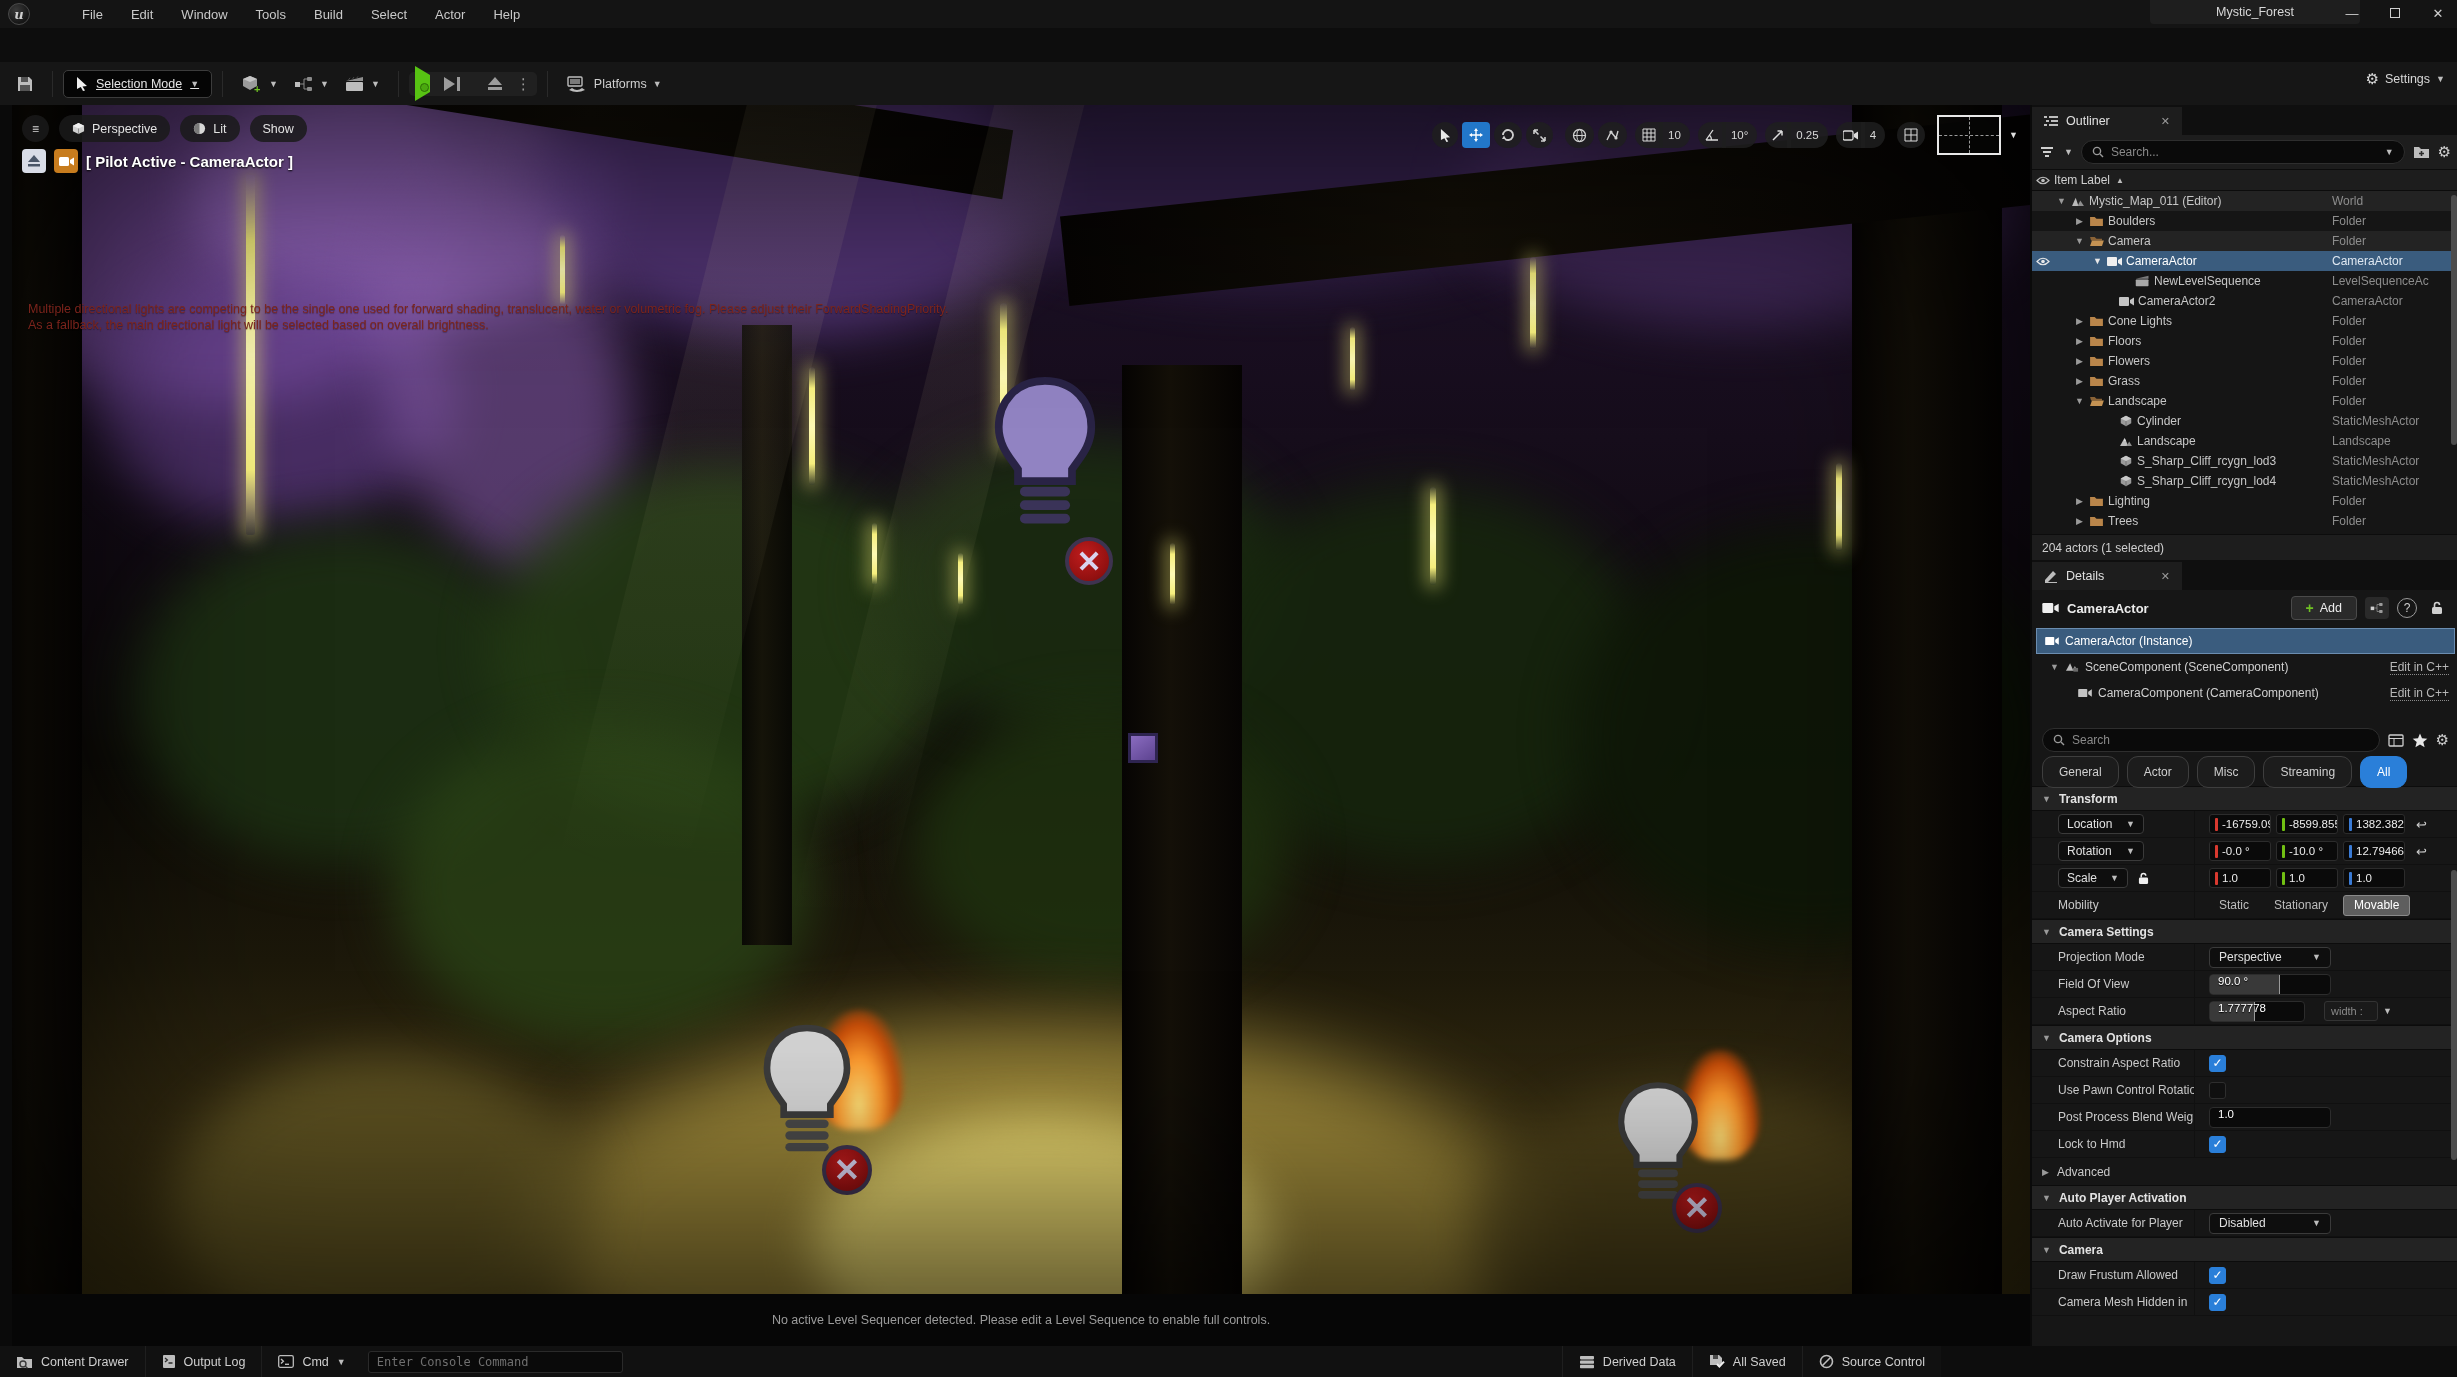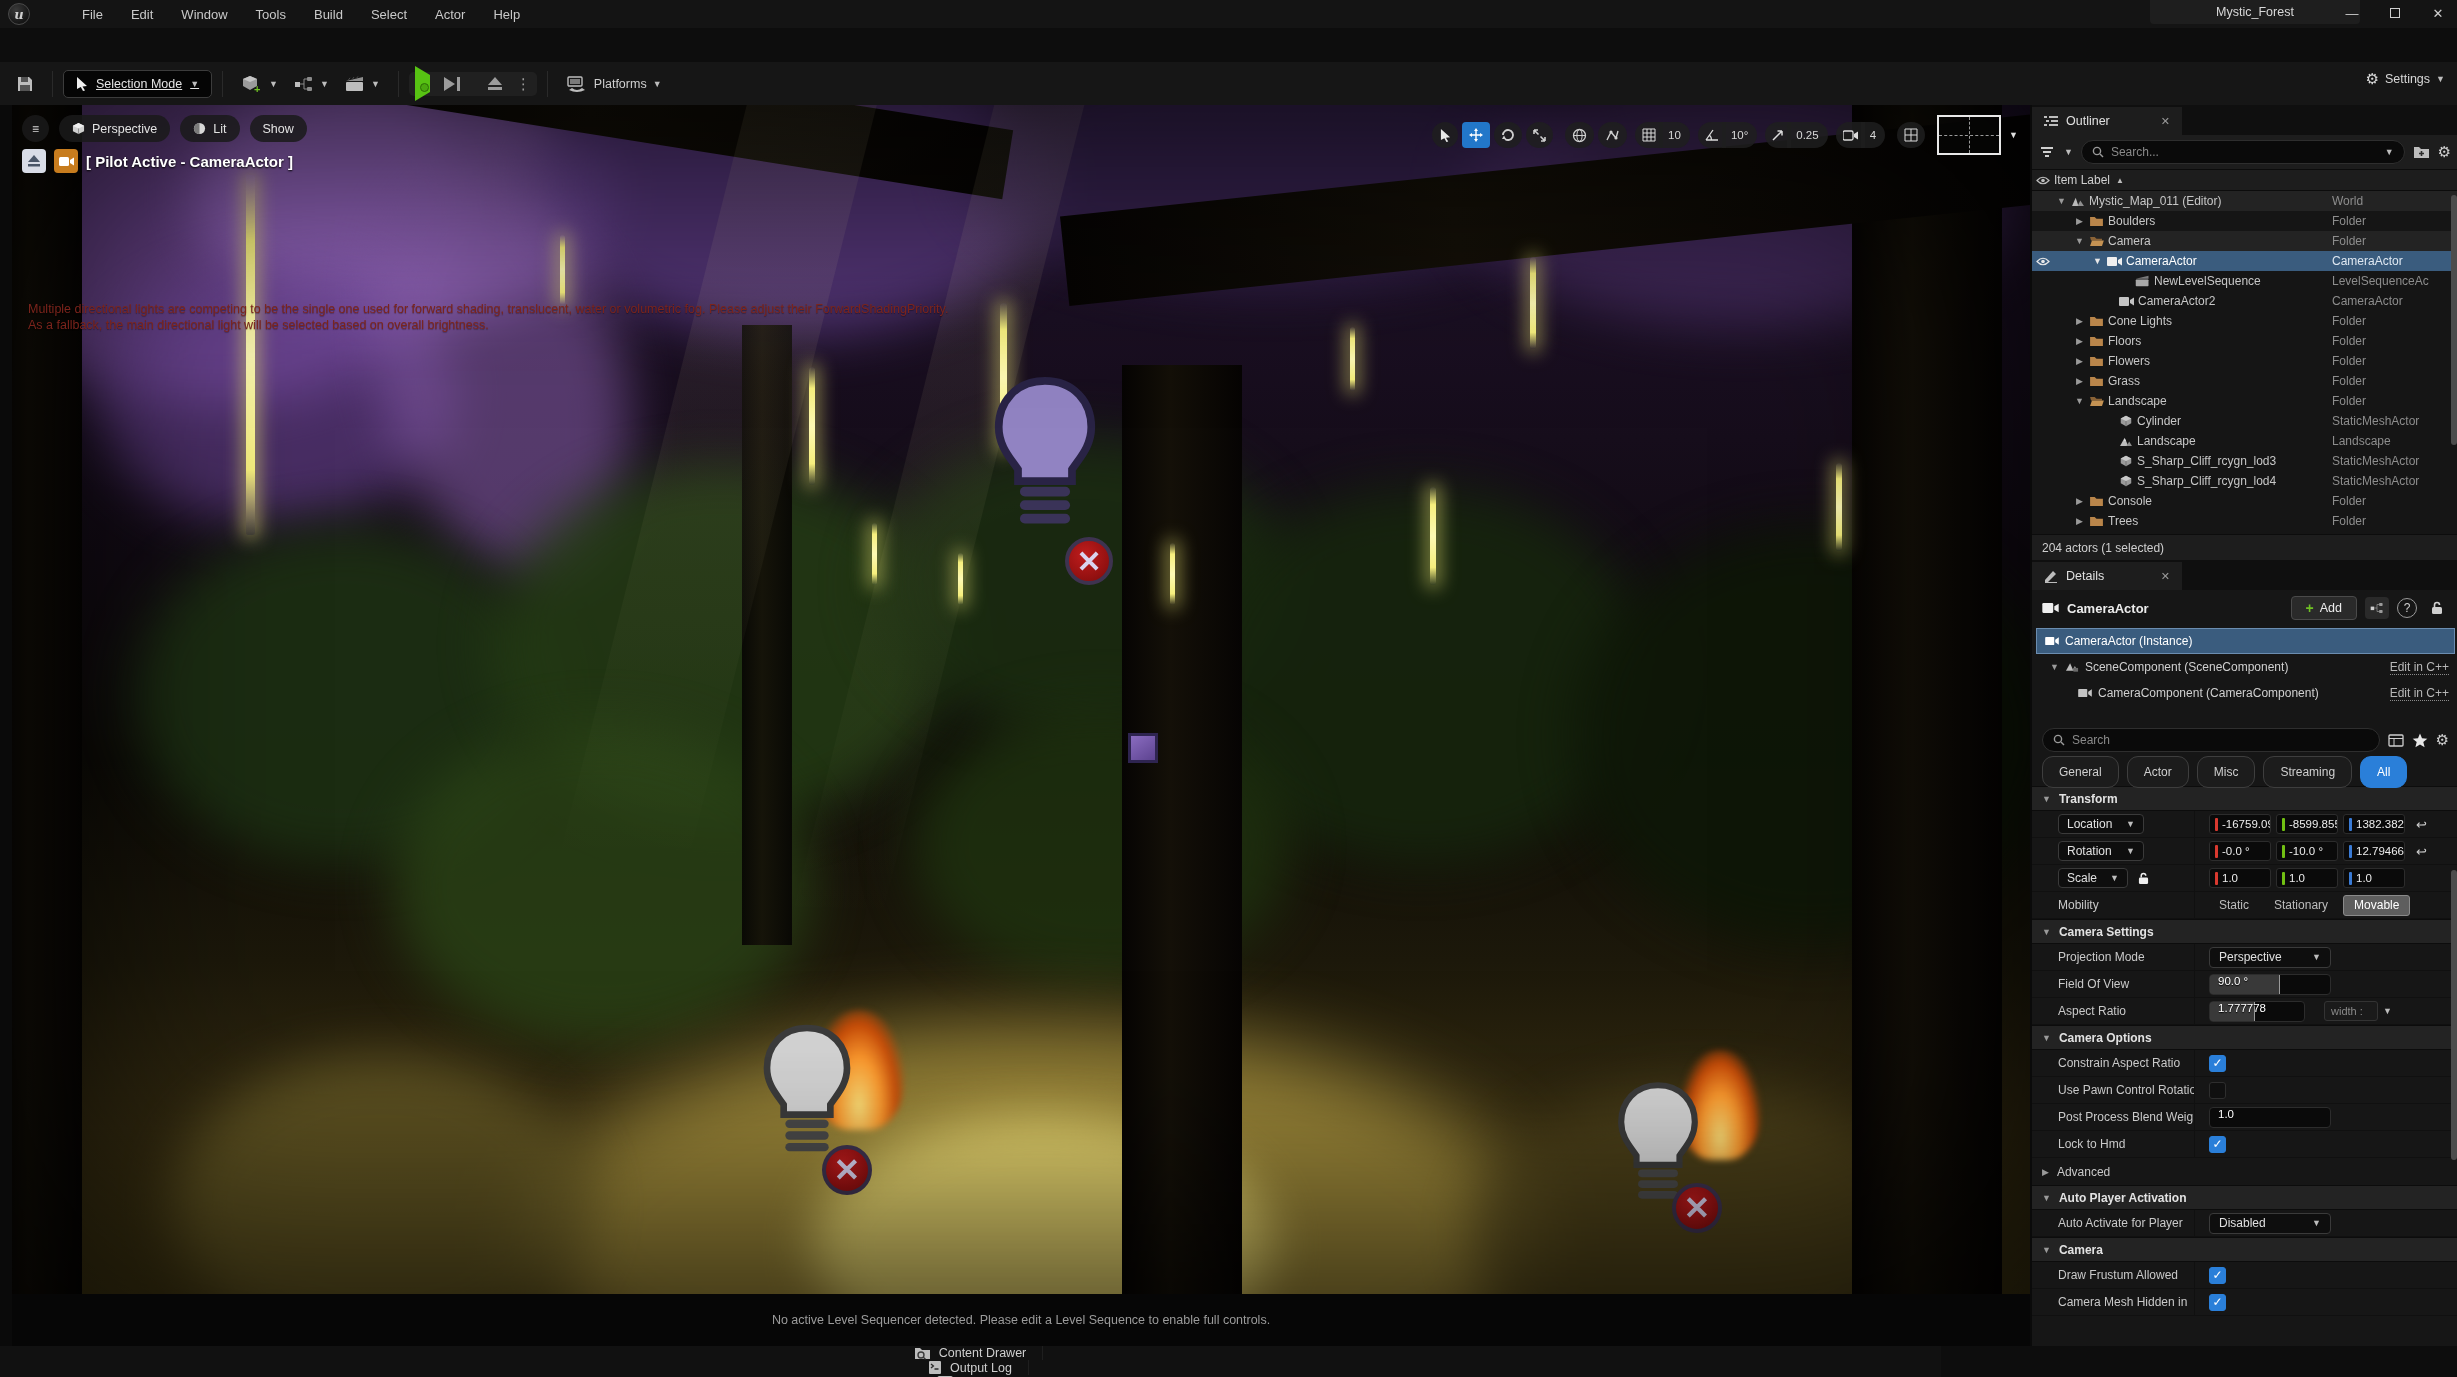--- a/index.html
+++ b/index.html
@@ -121,21 +121,21 @@
   .mobbtn.on { background:#5e5e5e; border-radius:3px; color:#fff; border:1px solid #8a8a8a; }
   .ddown { width:122px; height:21px; background:#0e0e0e; border:1px solid #3a3a3a; border-radius:4px; display:flex; align-items:center; justify-content:space-between; padding:0 9px; color:#e0e0e0; font-size:12px; }
   .slider { width:122px; height:21px; background:#0a0a0a; border:1px solid #2c2c2c; border-radius:4px; position:relative; overflow:hidden; color:#fff; font-size:11.5px; }
   .slider .fill { position:absolute; left:0; top:0; bottom:0; background:#9a9a9a55; border-right:1px solid #9a9a9a; }
   .slider .txt { position:relative; padding:3px 0 0 8px; text-shadow:0 1px 1px #000; }
   .unitbox { width:54px; height:20px; background:#1a1a1a; border:1px solid #333; border-radius:3px; color:#8a8a8a; font-size:11px; display:flex; align-items:center; padding:0 6px; }
   .chk { width:17px; height:17px; border-radius:3px; background:#101010; border:1px solid #2e2e2e; display:flex; align-items:center; justify-content:center; color:#fff; font-size:12px; }
   .chk.on { background:#2a7fd9; border-color:#2a7fd9; }
 
   
-  #statusbar { position:absolute; left:0; top:1346px; width:1941px; height:31px; background:#111111; display:flex; align-items:center; font-size:12.5px; color:#cfcfcf;flex-direction:column; }
+  #statusbar { position:absolute; left:0; top:1346px; width:1941px; height:31px; background:#111111; display:flex; align-items:center; font-size:12.5px; color:#cfcfcf; }
   .sb-btn { height:31px; display:flex; align-items:center; gap:8px; padding:0 16px; border-right:1px solid #1f1f1f; }
   .sb-right { margin-left:auto; display:flex; align-items:center; }
   .console { width:255px; height:22px; background:#0a0a0a; border:1px solid #2a2a2a; border-radius:3px; margin-left:6px; display:flex; align-items:center; padding:0 8px; color:#6f6f6f; font-family:"DejaVu Sans Mono", monospace; font-size:12px; }
   svg { display:block; }
 </style>
 </head>
 <body>
 
 <div id="app">
 
@@ -680,21 +680,21 @@
             </span>
             <span class="otype">StaticMeshActor</span>
           </div>
         <div class="orow">
             <span class="eyec"></span>
             <span class="ind" style="padding-left:20px;">
               <span class="arr">▶</span>
               <svg width="15" height="11" viewBox="0 0 16 12">
                 <path d="M1 1 h5 l2 2 h7 v8 h-14 Z" fill="#b9854a"></path>
               </svg>
-              <span>Console</span>
+              <span>Lighting</span>
             </span>
             <span class="otype">Folder</span>
           </div>
         <div class="orow">
             <span class="eyec"></span>
             <span class="ind" style="padding-left:20px;">
               <span class="arr">▶</span>
               <svg width="15" height="11" viewBox="0 0 16 12">
                 <path d="M1 1 h5 l2 2 h7 v8 h-14 Z" fill="#b9854a"></path>
               </svg>

